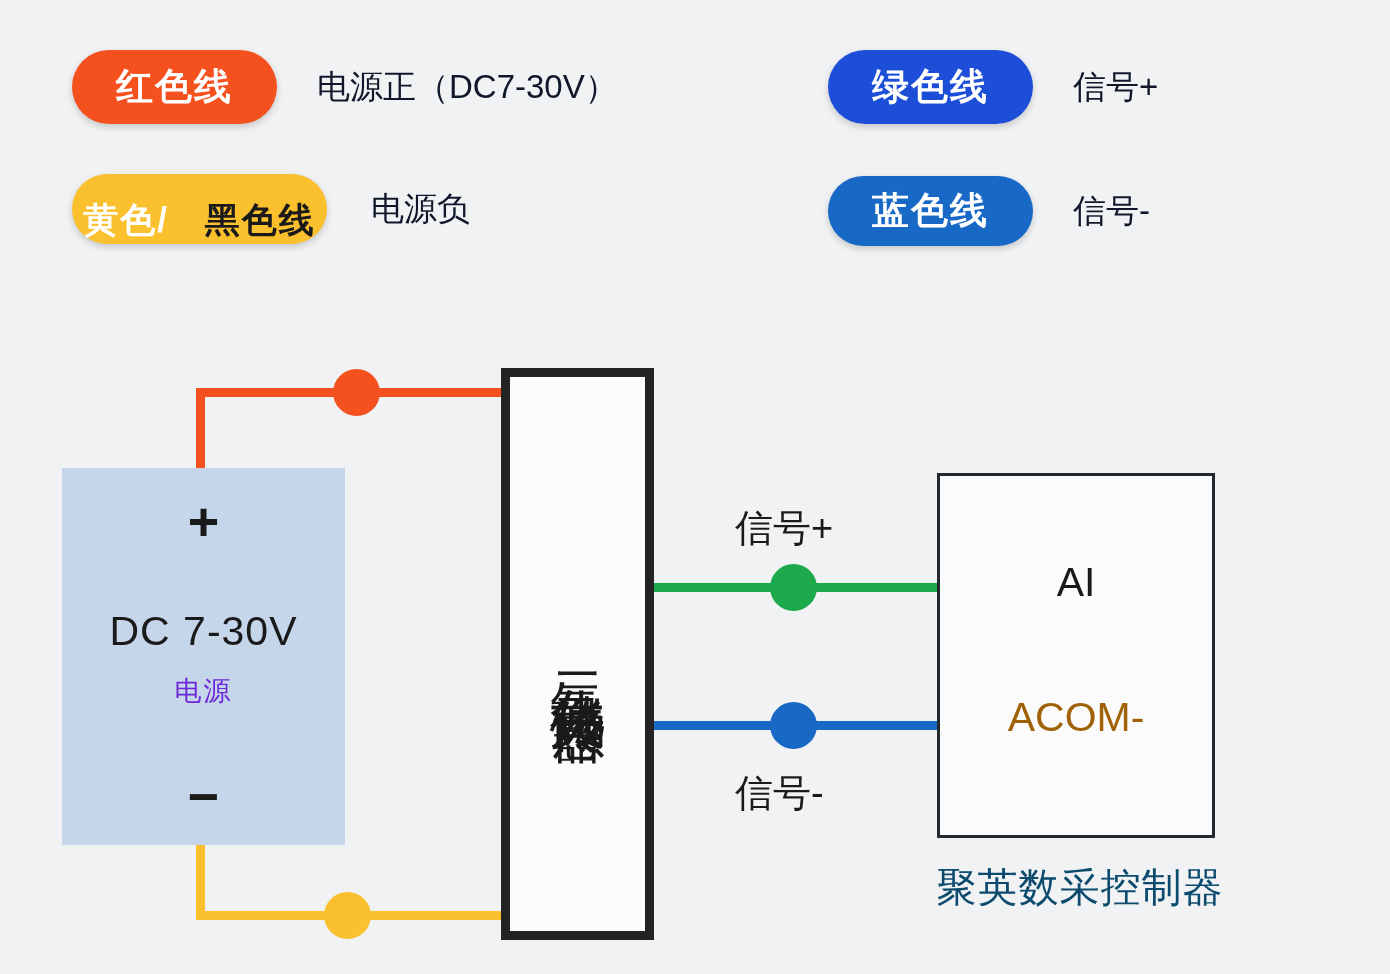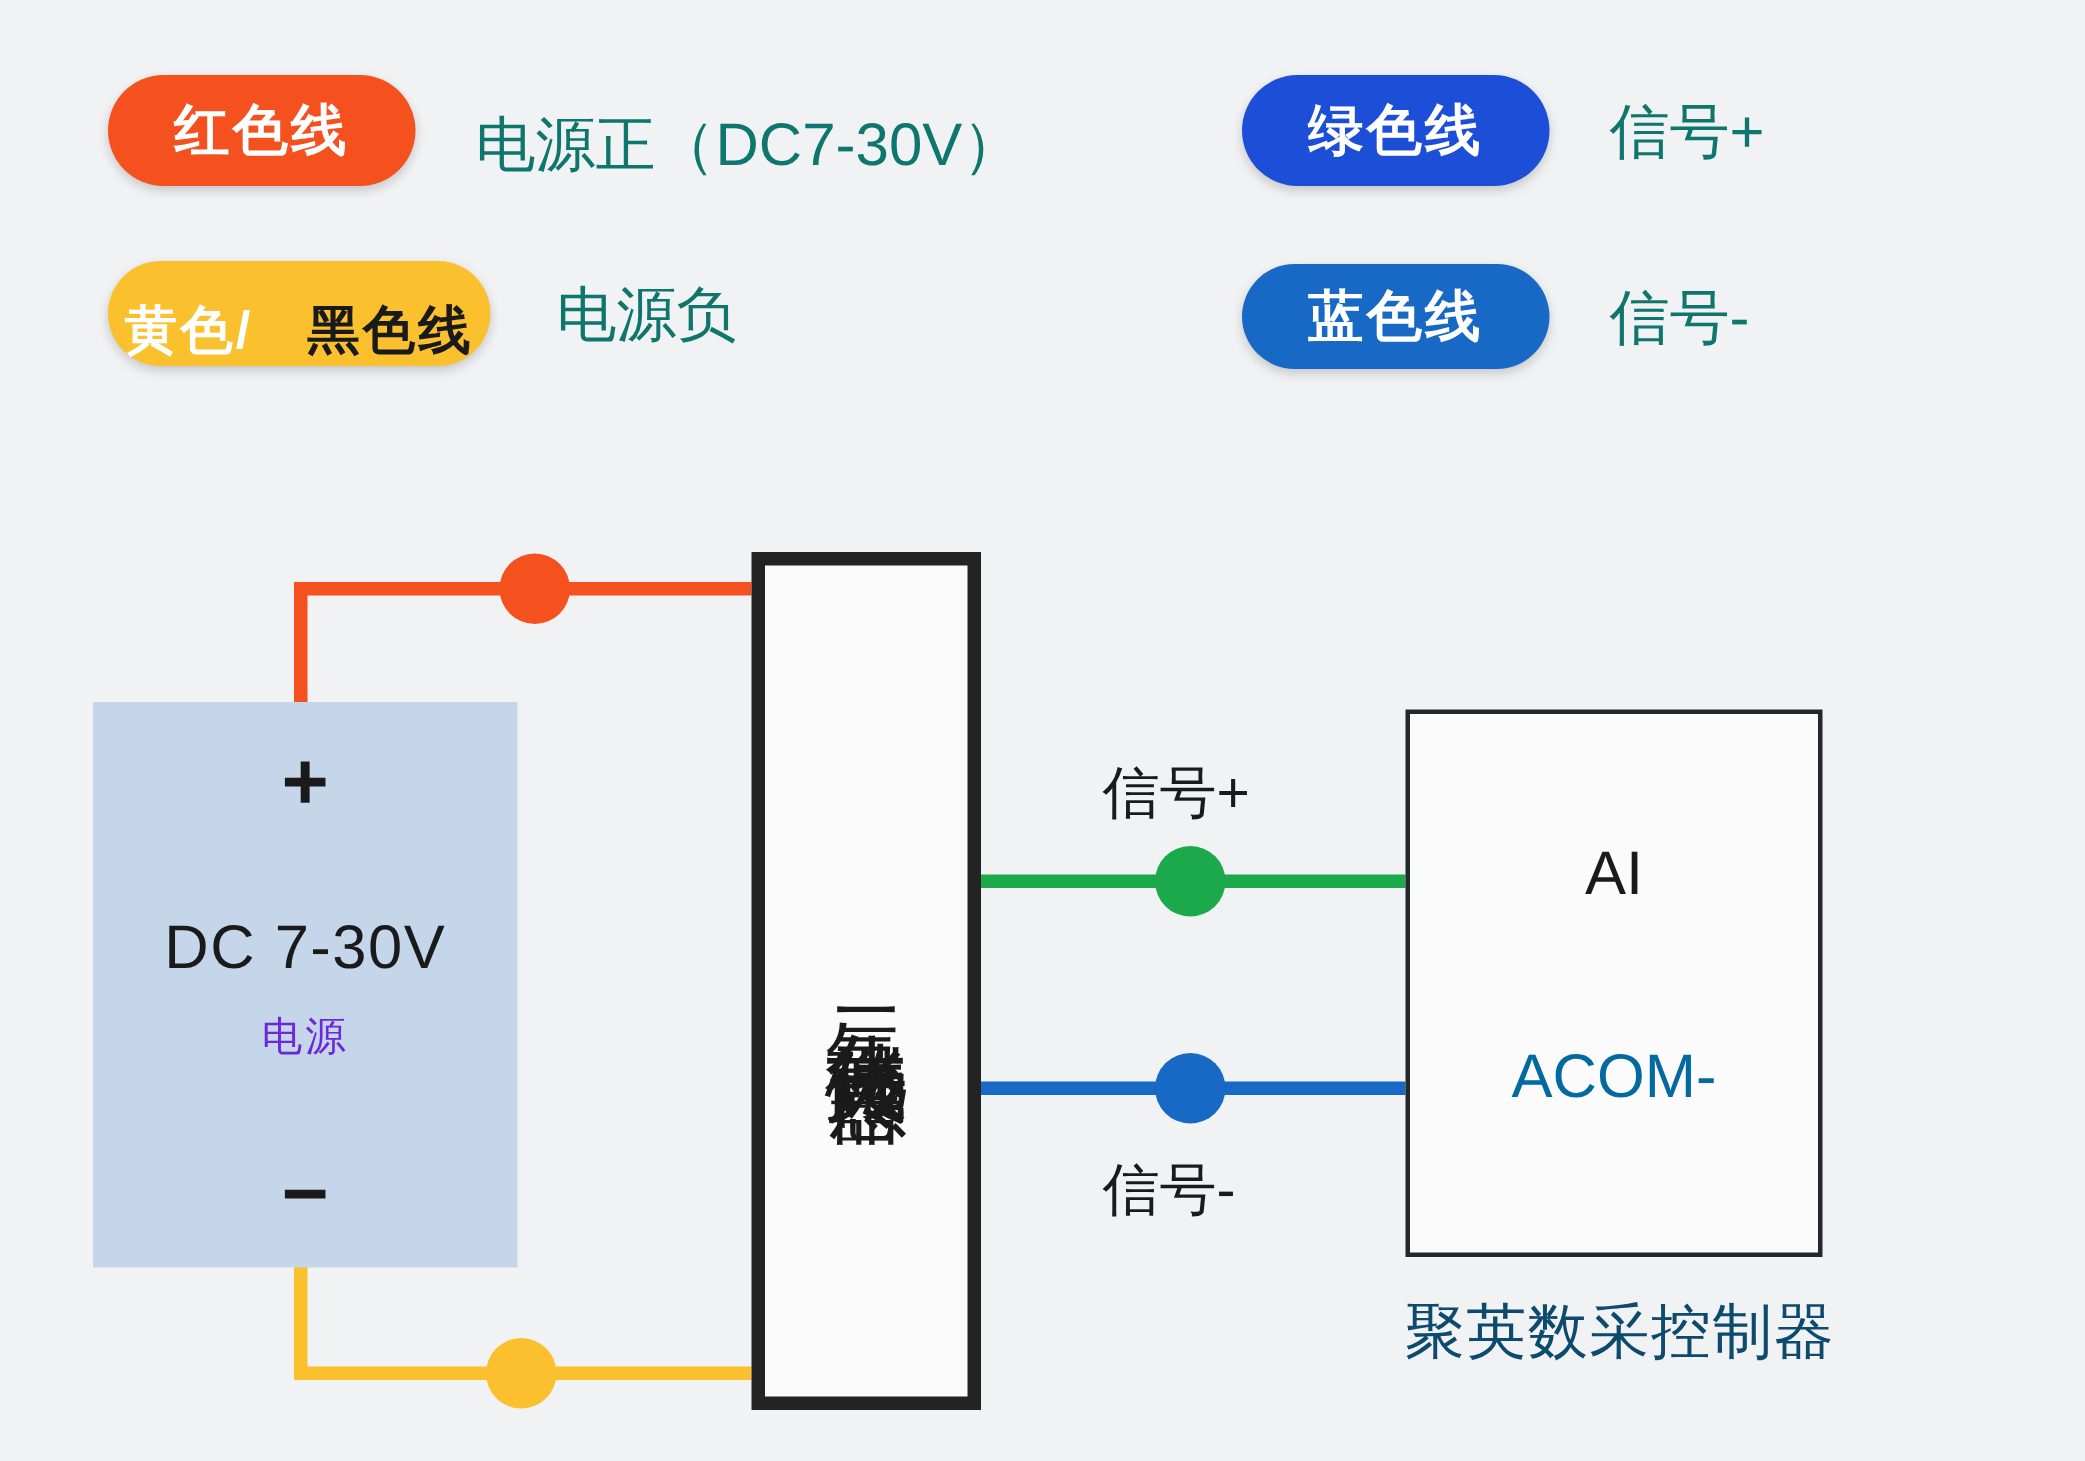--- a/index.html
+++ b/index.html
@@ -24,22 +24,22 @@
     white-space:nowrap;
     font-family:"Liberation Sans","DejaVu Sans",sans-serif;
   }
   .pill-red   {width:205px;height:74px;background:#f4511e;font-size:37px;}
   .pill-yellow{width:255px;height:70px;background:#fbc02d;font-size:35px;align-items:flex-end;}
   .pill-green {width:205px;height:74px;background:#1d4ed8;font-size:37px;}
   .pill-blue  {width:205px;height:70px;background:#1769c5;font-size:37px;}
   .pill .part-dark{color:#1a1a1a;margin-left:36px;}
   .legend-text{
     margin-left:40px;
-    font-size:40px;
-    color:#0f766e;
+    font-size:33px;
+    color:#0f172a;
     white-space:nowrap;
     font-family:"Liberation Sans","DejaVu Sans",sans-serif;
   }
   .legend-text.smallgap{margin-left:44px;}
 
   
   .power-box{
     position:absolute;left:62px;top:468px;width:283px;height:377px;
     background:#c5d5ea;
     display:flex;flex-direction:column;align-items:center;
@@ -82,21 +82,21 @@
     background:#fbfbfb;
     border:3px solid #23272e;
     box-sizing:border-box;
   }
   .ctrl-ai{
     position:absolute;left:0;right:0;top:83px;text-align:center;
     font-size:41px;color:#1a1a1a;
   }
   .ctrl-acom{
     position:absolute;left:0;right:0;top:218px;text-align:center;
-    font-size:41px;color:#0369a1;
+    font-size:41px;color:#a16207;
   }
   .ctrl-caption{
     position:absolute;left:930px;top:860px;width:300px;text-align:center;
     font-size:40px;color:#0c4a6e;letter-spacing:1px;
   }
 
   
   .wire{position:absolute;}
   .wire-h{height:9px;}
   .wire-v{width:9px;}
@@ -113,21 +113,21 @@
 
   .wire-label{
     position:absolute;font-size:38px;color:#1a1a1a;white-space:nowrap;
   }
 </style>
 </head>
 <body style="background: rgb(241, 242, 244);">
 
 <div id="stage">
 
-  <div class="legend-row" style="left:72px;top:50px;align-items:flex-end;">
+  <div class="legend-row" style="left:72px;top:50px;">
     <div class="pill pill-red">
       <span>红色线</span>
     </div>
     <div class="legend-text">电源正（DC7-30V）</div>
   </div>
 
   <div class="legend-row" style="left:72px;top:174px;">
     <div class="pill pill-yellow">
       <span>黄色/</span>
         <span class="part-dark">黑色线</span>

